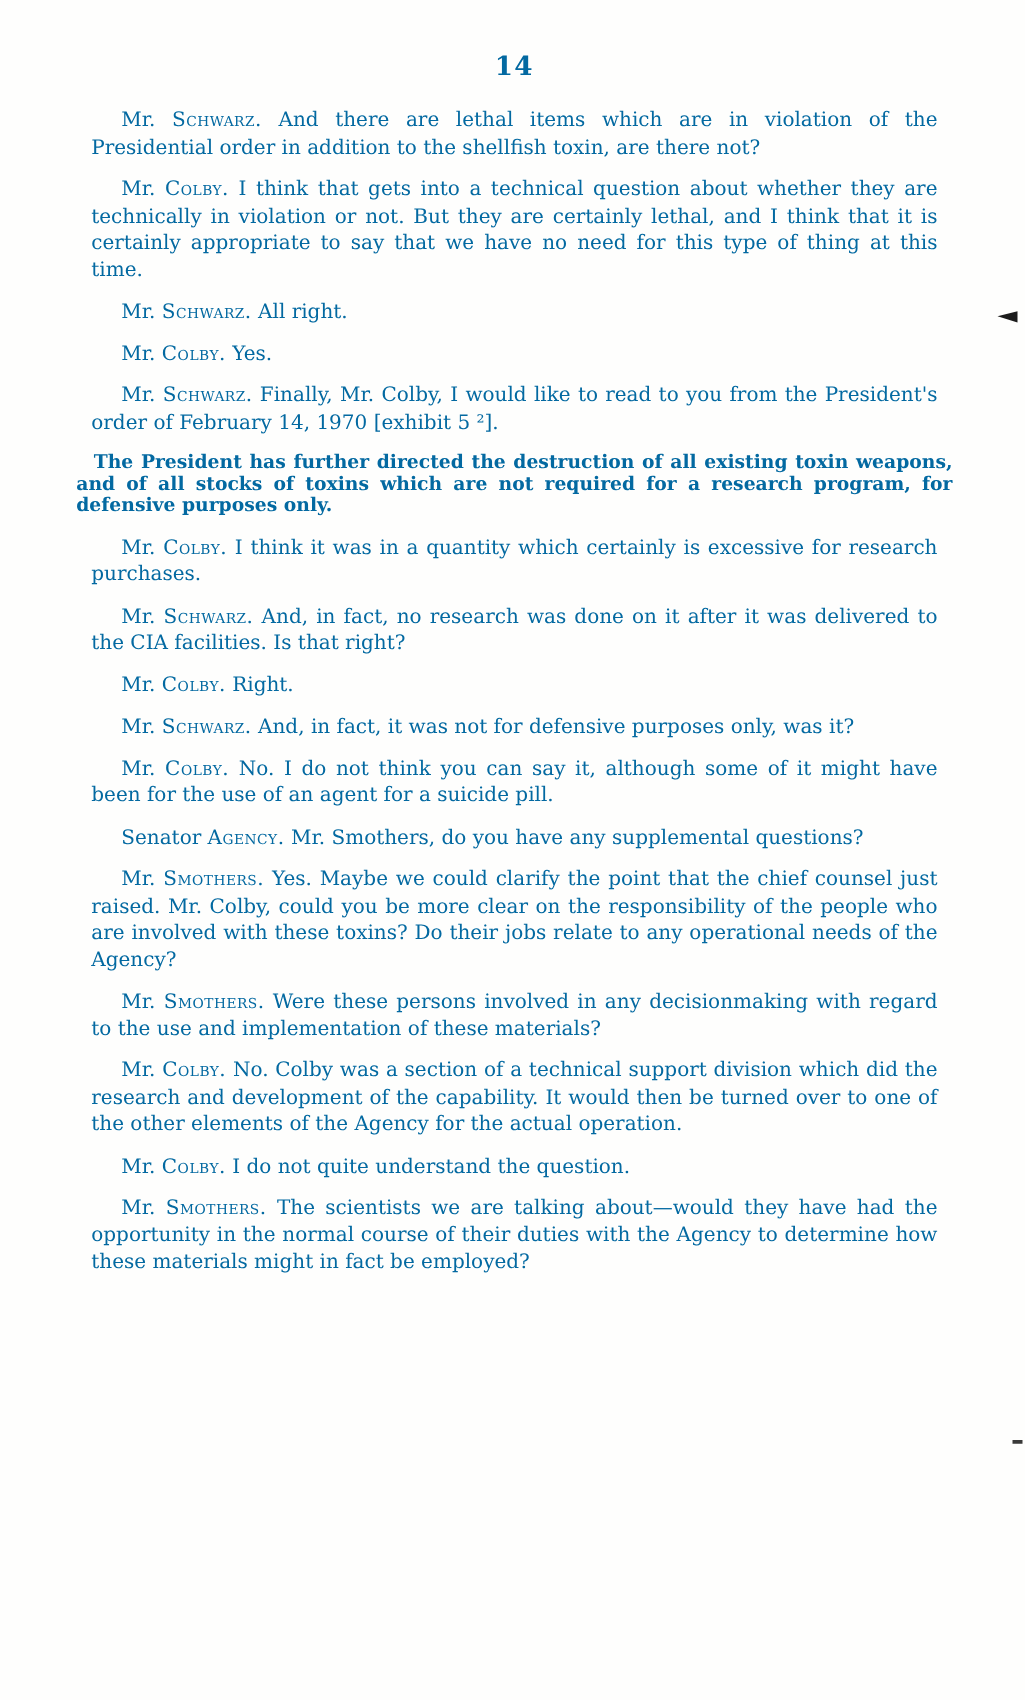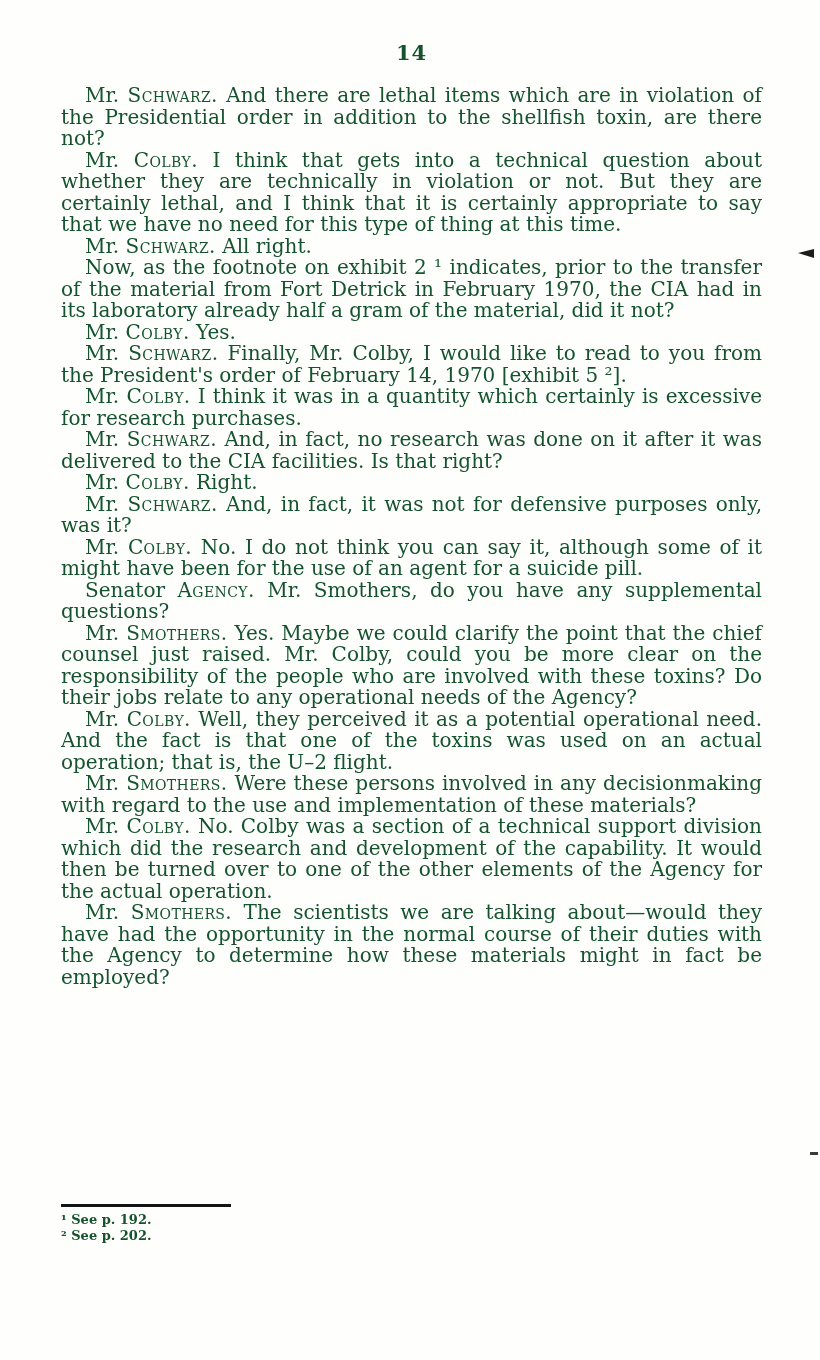--- a/index.html
+++ b/index.html
@@ -7,38 +7,38 @@
     padding: 0;
     background: #e8e8e8;
   }
   .page {
     position: relative;
     width: 820px;
     height: 1360px;
     background: #fefefd;
     overflow: hidden;
     font-family: "DejaVu Serif", "Liberation Serif", serif;
-    color: #14532d;
+    color: #0369a1;
   }
   .content {
     position: absolute;
     left: 61px;
     top: 40px;
     width: 701px;
   }
   .pageno {
     text-align: center;
     font-weight: bold;
     font-size: 21px;
     margin: 0 0 20px 0;
     letter-spacing: 1px;
   }
   p.body {
-    margin: 0;
-    font-size: 20px;
+    margin: 12px;
+    font-size: 16px;
     line-height: 21.5px;
     text-align: justify;
     text-indent: 24px;
   }
   .smallcaps {
     font-variant: small-caps;
     letter-spacing: 0.4px;
   }
   p.excerpt {
     margin: 13px 0 13px 0;
@@ -91,56 +91,51 @@
   <div class="content">
 
     <div class="pageno">14</div>
 
     <p class="body"><span>Mr.</span> <span class="smallcaps">Schwarz.</span><span> And there are lethal items which are in violation of the Presidential order in addition to the shellfish toxin, are there not?</span></p>
 
     <p class="body"><span>Mr.</span> <span class="smallcaps">Colby.</span><span> I think that gets into a technical question about whether they are technically in violation or not. But they are certainly lethal, and I think that it is certainly appropriate to say that we have no need for this type of thing at this time.</span></p>
 
     <p class="body"><span>Mr.</span> <span class="smallcaps">Schwarz.</span><span> All right.</span></p>
 
-    <p class="body"><span>Now, as the footnote on exhibit 2 ¹ indicates, prior to the transfer of the material from Fort Detrick in February 1970, the CIA had in its laboratory already half a gram of the material, did it not?</span></p>
 
     <p class="body"><span>Mr.</span> <span class="smallcaps">Colby.</span><span> Yes.</span></p>
 
     <p class="body"><span>Mr.</span> <span class="smallcaps">Schwarz.</span><span> Finally, Mr. Colby, I would like to read to you from the President's order of February 14, 1970 [exhibit 5 ²].</span></p>
 
+    <p class="excerpt">The President has further directed the destruction of all existing toxin weapons, and of all stocks of toxins which are not required for a research program, for defensive purposes only.</p>
 
 
     <p class="body"><span>Mr.</span> <span class="smallcaps">Colby.</span><span> I think it was in a quantity which certainly is excessive for research purchases.</span></p>
 
     <p class="body"><span>Mr.</span> <span class="smallcaps">Schwarz.</span><span> And, in fact, no research was done on it after it was delivered to the CIA facilities. Is that right?</span></p>
 
     <p class="body"><span>Mr.</span> <span class="smallcaps">Colby.</span><span> Right.</span></p>
 
     <p class="body"><span>Mr.</span> <span class="smallcaps">Schwarz.</span><span> And, in fact, it was not for defensive purposes only, was it?</span></p>
 
     <p class="body"><span>Mr.</span> <span class="smallcaps">Colby.</span><span> No. I do not think you can say it, although some of it might have been for the use of an agent for a suicide pill.</span></p>
 
 
     <p class="body"><span>Senator</span> <span class="smallcaps">Agency.</span><span> Mr. Smothers, do you have any supplemental questions?</span></p>
 
     <p class="body"><span>Mr.</span> <span class="smallcaps">Smothers.</span><span> Yes. Maybe we could clarify the point that the chief counsel just raised. Mr. Colby, could you be more clear on the responsibility of the people who are involved with these toxins? Do their jobs relate to any operational needs of the Agency?</span></p>
 
-    <p class="body"><span>Mr.</span> <span class="smallcaps">Colby.</span><span> Well, they perceived it as a potential operational need. And the fact is that one of the toxins was used on an actual operation; that is, the U–2 flight.</span></p>
 
     <p class="body"><span>Mr.</span> <span class="smallcaps">Smothers.</span><span> Were these persons involved in any decisionmaking with regard to the use and implementation of these materials?</span></p>
 
     <p class="body"><span>Mr.</span> <span class="smallcaps">Colby.</span><span> No. Colby was a section of a technical support division which did the research and development of the capability. It would then be turned over to one of the other elements of the Agency for the actual operation.</span></p>
 
 
+    <p class="body"><span>Mr.</span> <span class="smallcaps">Colby.</span><span> I do not quite understand the question.</span></p>
 
     <p class="body"><span>Mr.</span> <span class="smallcaps">Smothers.</span><span> The scientists we are talking about—would they have had the opportunity in the normal course of their duties with the Agency to determine how these materials might in fact be employed?</span></p>
 
   </div>
 
-  <div class="footnotes">
-    <div class="fnrule"></div>
-    <div class="fn">¹ See p. 192.</div>
-    <div class="fn">² See p. 202.</div>
-  </div>
 
   <div class="artifact-arrow"></div>
   <div class="artifact-dash"></div>
 </div>
 
 </body></html>

